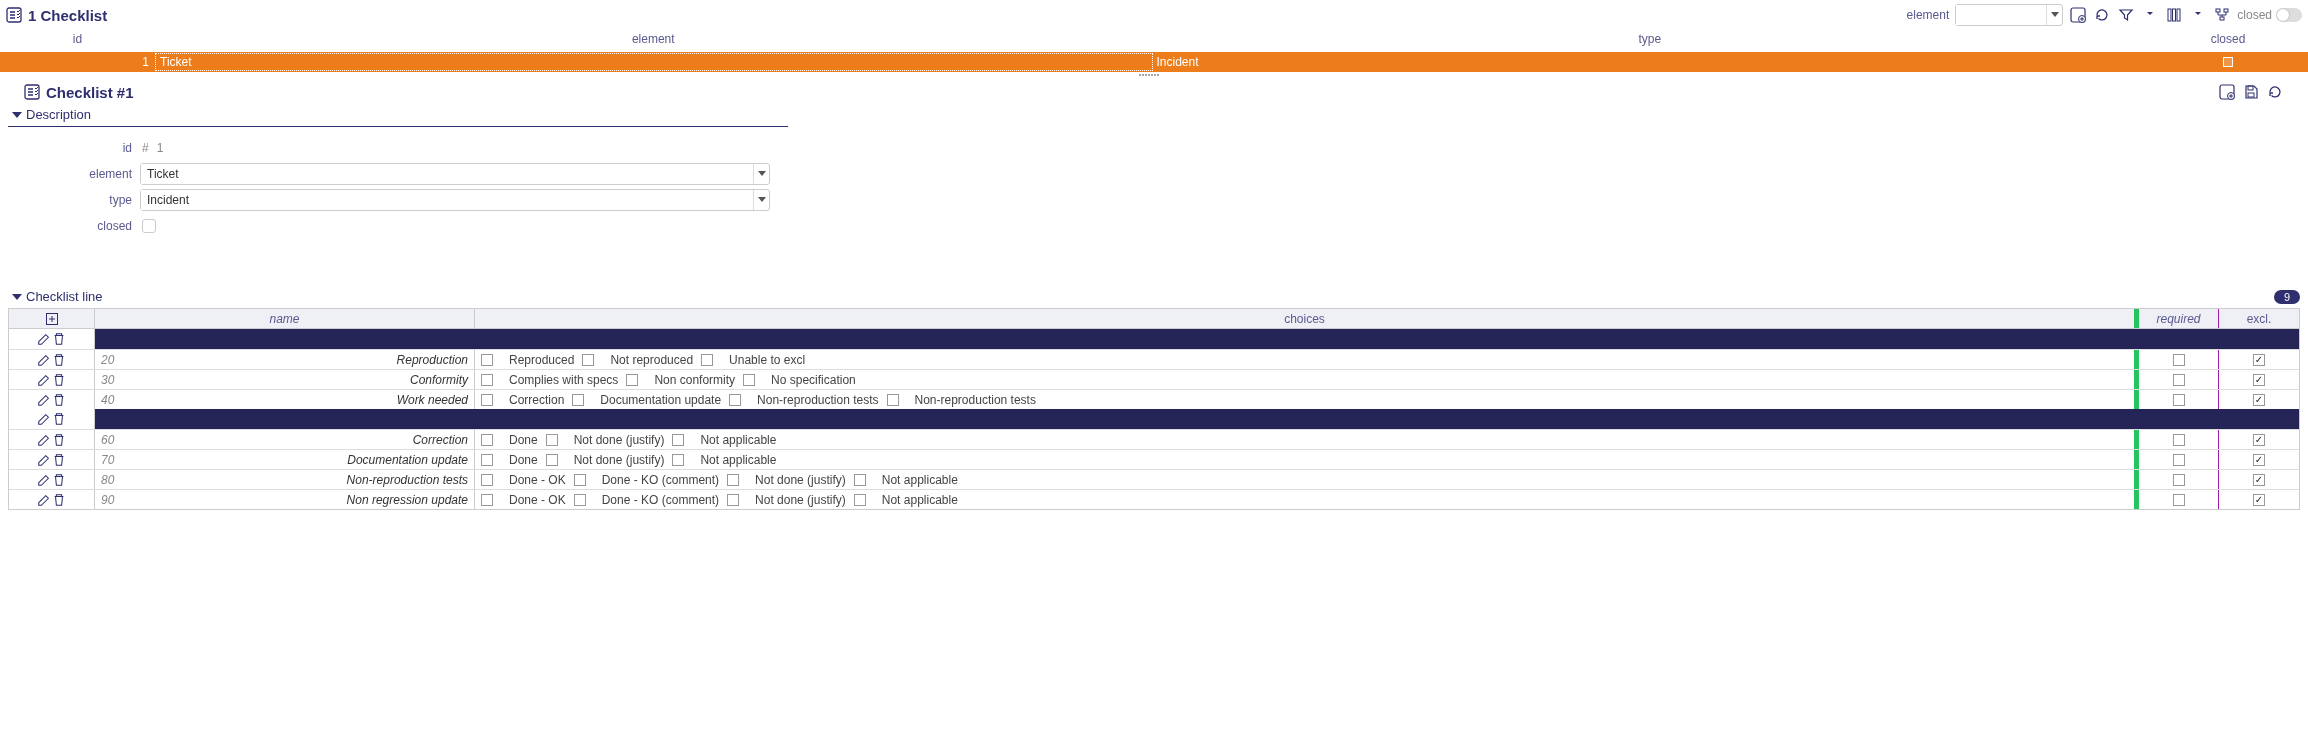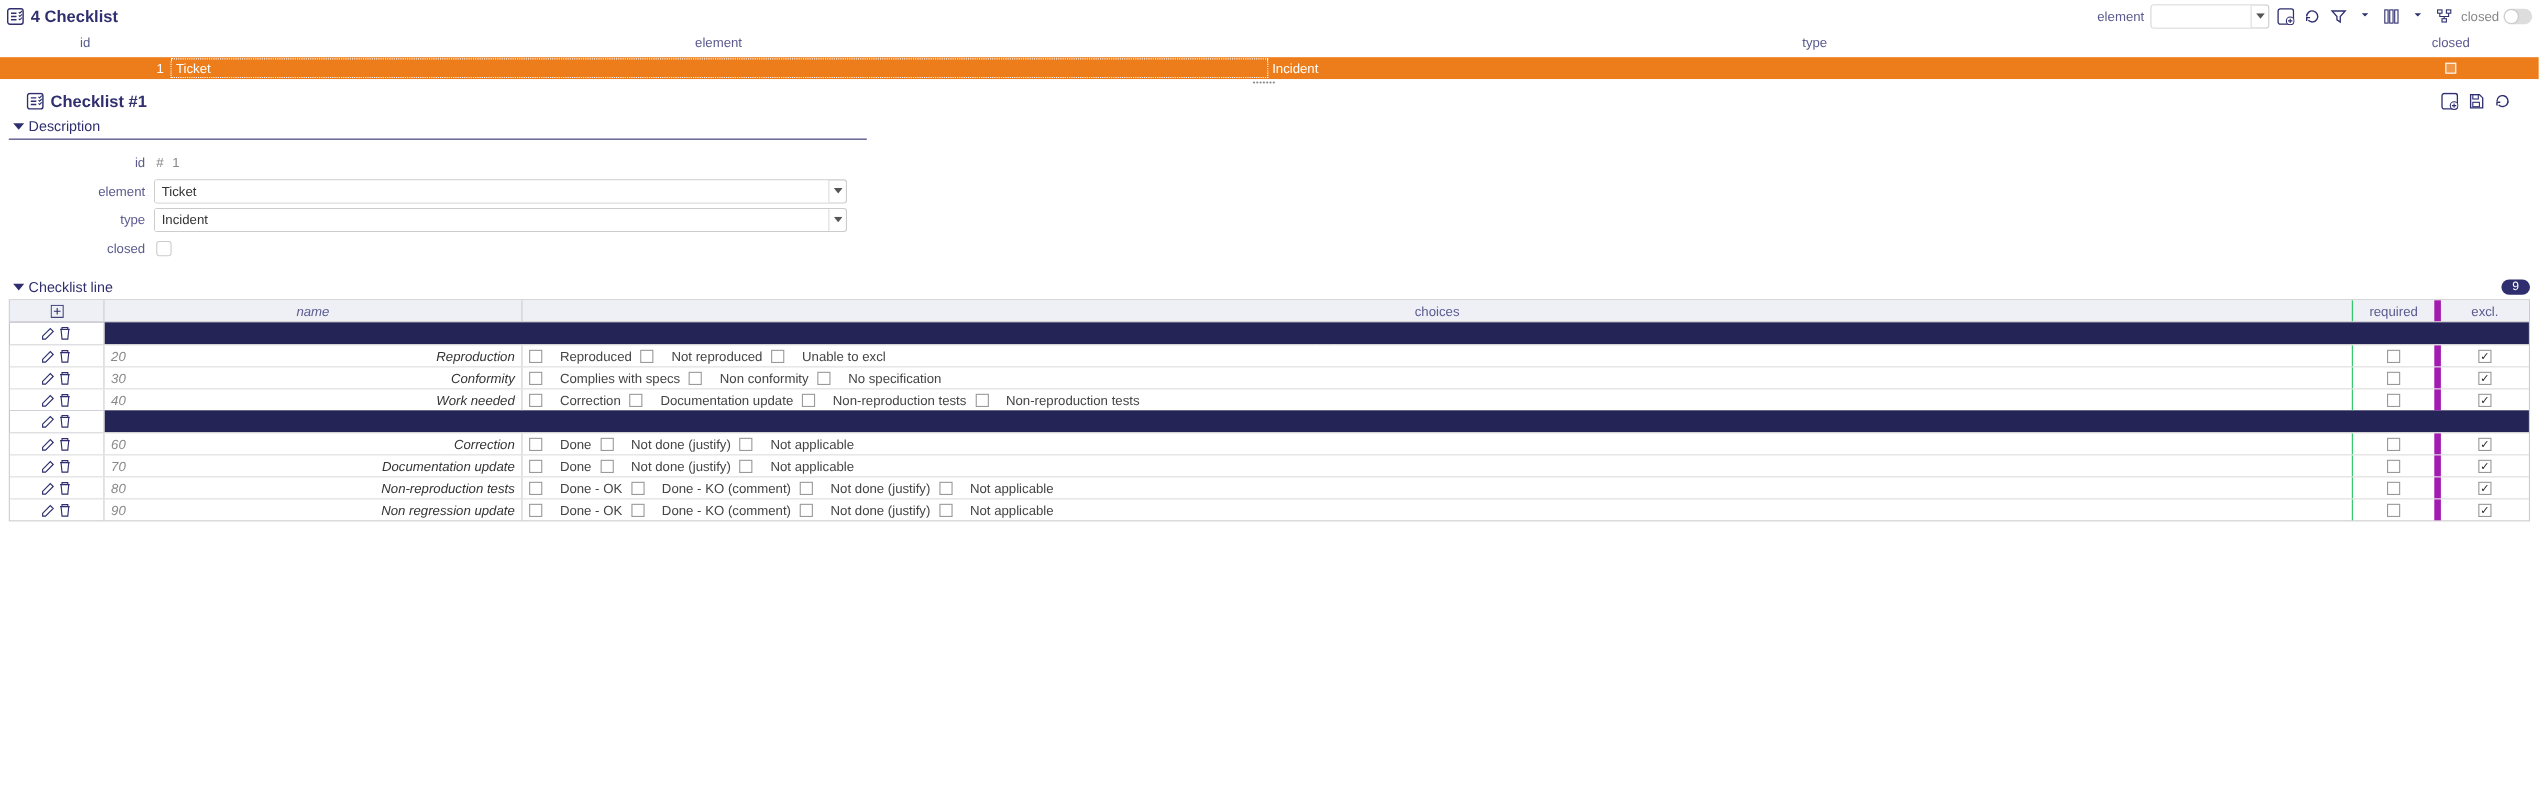--- a/index.html
+++ b/index.html
@@ -52,33 +52,33 @@
 .form-row .flabel { width: 132px; text-align: right; padding-right: 8px; color:#5a5a8f; font-size:12px; }
 .form-row .fval-id { color:#888; display:flex;align-items:center;gap:8px; padding-left:2px;}
 .form-row .hash { color:#888; }
 .form-row .select { display:flex;align-items:center; width: 630px; height:22px; border:1px solid #ccc; border-radius:3px; background:#fff; }
 .form-row .select input { flex:1; border:none; outline:none; height:20px; font-size:12px; padding:0 6px; color:#333; }
 .form-row .select .caret { width:16px;height:20px;border-left:1px solid #ddd;display:flex;align-items:center;justify-content:center;cursor:pointer; }
 .form-row .cb { width:14px;height:14px;border:1px solid #ccc;border-radius:3px;background:#fff; margin-left:2px; cursor:pointer; }
 
 
 .section2-wrap { padding: 0 8px 8px 8px; }
-.section2-hd { display:flex;align-items:center; color:#2f2f6f; font-size:13px; padding: 2px 0 4px 4px; }
+.section2-hd { display:flex;align-items:center; color:#2f2f6f; font-size:13px; padding: 2px 0 4px 4px; margin-top: 36px; }
 .section2-hd .tri { width:0;height:0;border-left:5px solid transparent;border-right:5px solid transparent;border-top:6px solid #2f2f6f; cursor:pointer; margin-right:4px; }
 .section2-hd .spacer { flex:1; }
 .badge { background:#2f2f6f; color:#fff; font-size:11px; padding:0 10px; border-radius:9px; height:14px; line-height:14px; }
 
 .table { border:1px solid #ccc; width:100%; border-collapse:collapse; }
 .thead, .trow { display:flex; align-items:center; }
 .thead { background:#eef0f6; height:20px; color:#5a5a8f; border-bottom:1px solid #ccc; }
 .tcell { font-size:12px; }
 .c-act  { width: 86px; border-right:1px solid #ccc; display:flex;align-items:center;justify-content:center;gap:1px; height:100%; }
 .c-name { width: 380px; border-right:1px solid #ccc; display:flex;align-items:center;justify-content:center; height:100%;font-style:italic;}
-.c-cho  { flex:1; border-right:1px solid #22c55e; display:flex;align-items:center;justify-content:center; height:100%;}
-.c-req  { width: 80px; border-right:6px solid #a21caf; display:flex;align-items:center;justify-content:center; height:100%;}
+.c-cho  { flex:1; border-right:5px solid #22c55e; display:flex;align-items:center;justify-content:center; height:100%;}
+.c-req  { width: 80px; border-right:1px solid #a21caf; display:flex;align-items:center;justify-content:center; height:100%;font-style:italic;}
 .c-exc  { width: 80px; display:flex;align-items:center;justify-content:center; height:100%;}
 .thead .c-act .icon-add { cursor:pointer; color:#2f2f6f; }
 
 .group-row { background:#242456; color:#fff; font-weight:bold; height:20px; display:flex;align-items:center; }
 .group-row .c-act { border-right:1px solid #ccc; background:#fff; }
 .group-row .c-act .mini { cursor:pointer; color:#2f2f6f; }
 .group-row .g-body { flex:1; text-align:center;margin-top:32px; }
 
 .line-row { height:20px; border-top:1px solid #ddd; display:flex;align-items:flex-end; }
 .line-row .c-act .mini { cursor:pointer; color:#2f2f6f; }
@@ -97,21 +97,21 @@
 <body>
 
 <div class="panel-header">
   <span class="icon">
     <svg width="16" height="16" viewBox="0 0 16 16">
         <rect x="1" y="1" width="14" height="14" rx="2" fill="none" stroke="#2f2f6f" stroke-width="1.3"></rect>
         <path d="M4 5h5M4 8h5M4 11h5" stroke="#2f2f6f" stroke-width="1.3"></path>
         <path d="M11 4l1 1 2-2M11 7l1 1 2-2M11 10l1 1 2-2" stroke="#2f2f6f" stroke-width="1" fill="none"></path>
       </svg>
   </span>
-  <span class="title">4 Checklist</span>
+  <span class="title">1 Checklist</span>
   <span class="spacer"></span>
   <div class="filter-bar">
     <span class="lbl">element</span>
     <span class="combo">
       <input type="text" value="" style="">
       <span class="caret">
           <svg width="8" height="6">
             <path d="M0 0l4 5 4-5" fill="#555"></path>
           </svg>
         </span>

